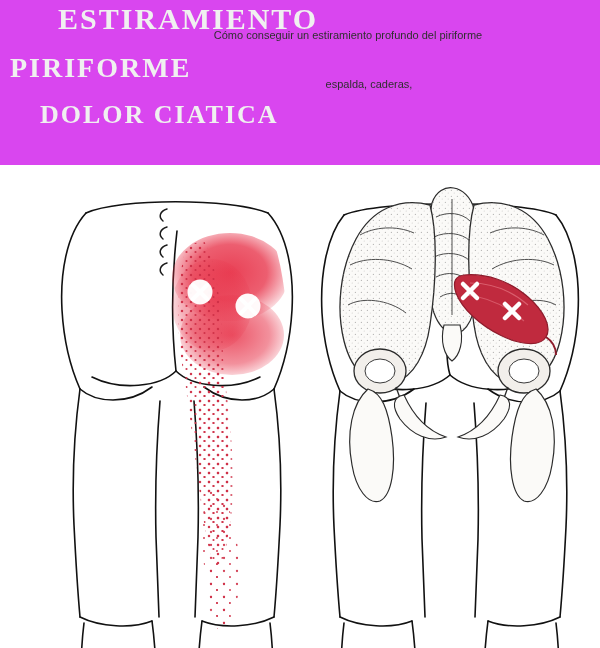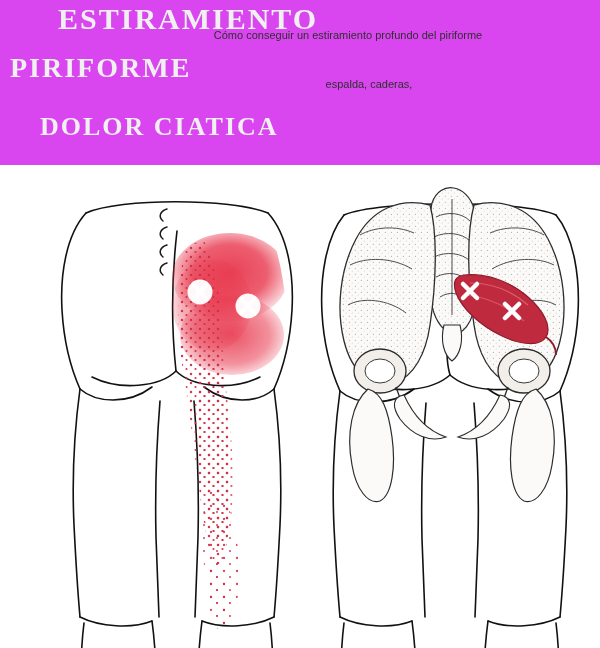--- a/index.html
+++ b/index.html
@@ -36,21 +36,21 @@
     position: absolute;
     color: #f0f0f0;
     font-weight: bold;
     letter-spacing: 2px;
     white-space: nowrap;
     user-select: none;
     font-family: "Liberation Serif", serif;
   }
   .ghost.g1 { left: 58px;  top: 2px;   font-size: 30px; }
   .ghost.g2 { left: 10px;  top: 52px;  font-size: 28px; }
-  .ghost.g3 { left: 40px;  top: 112px; font-size: 26px; }
+  .ghost.g3 { left: 40px;  top: 100px; font-size: 26px; }
 
   .caption-line {
     position: absolute;
     width: 600px;
     text-align: center;
     font-size: 11px;
     color: #2f2f2f;
     line-height: 16px;
     padding-left: 48px;
   }

